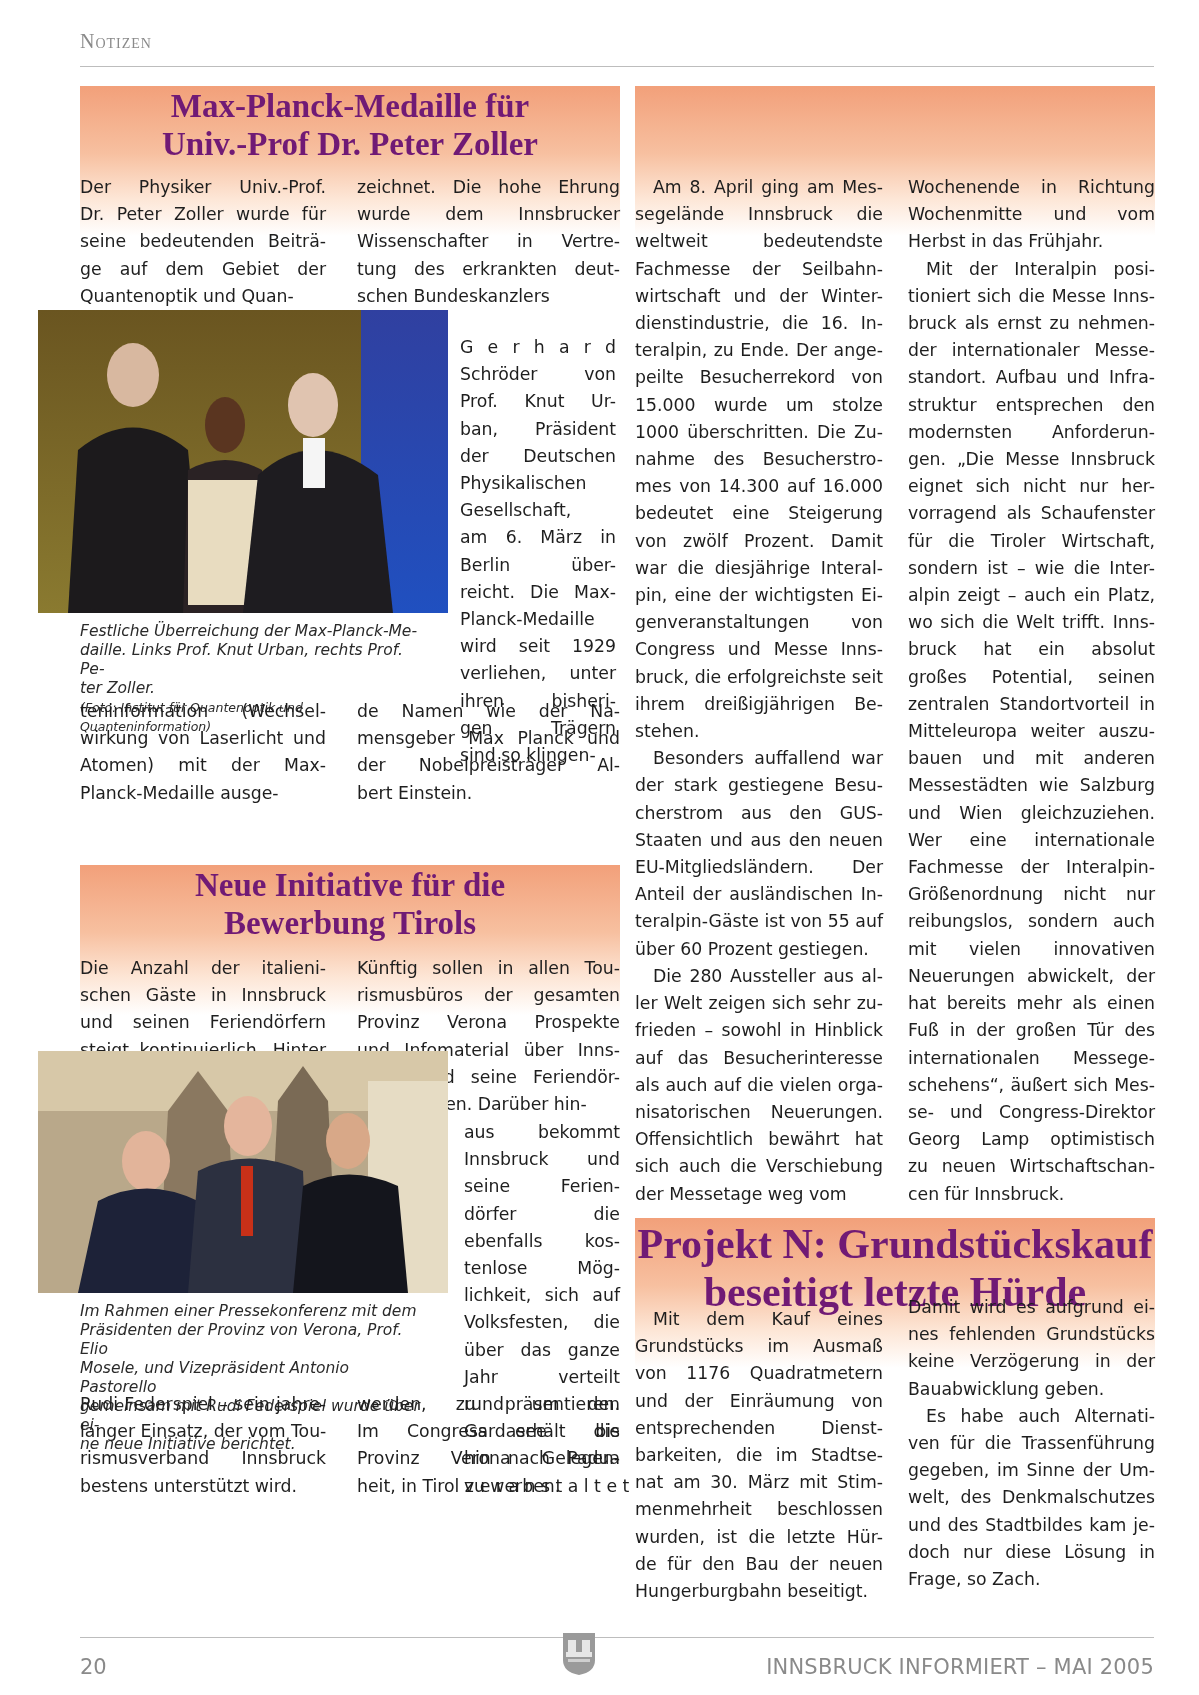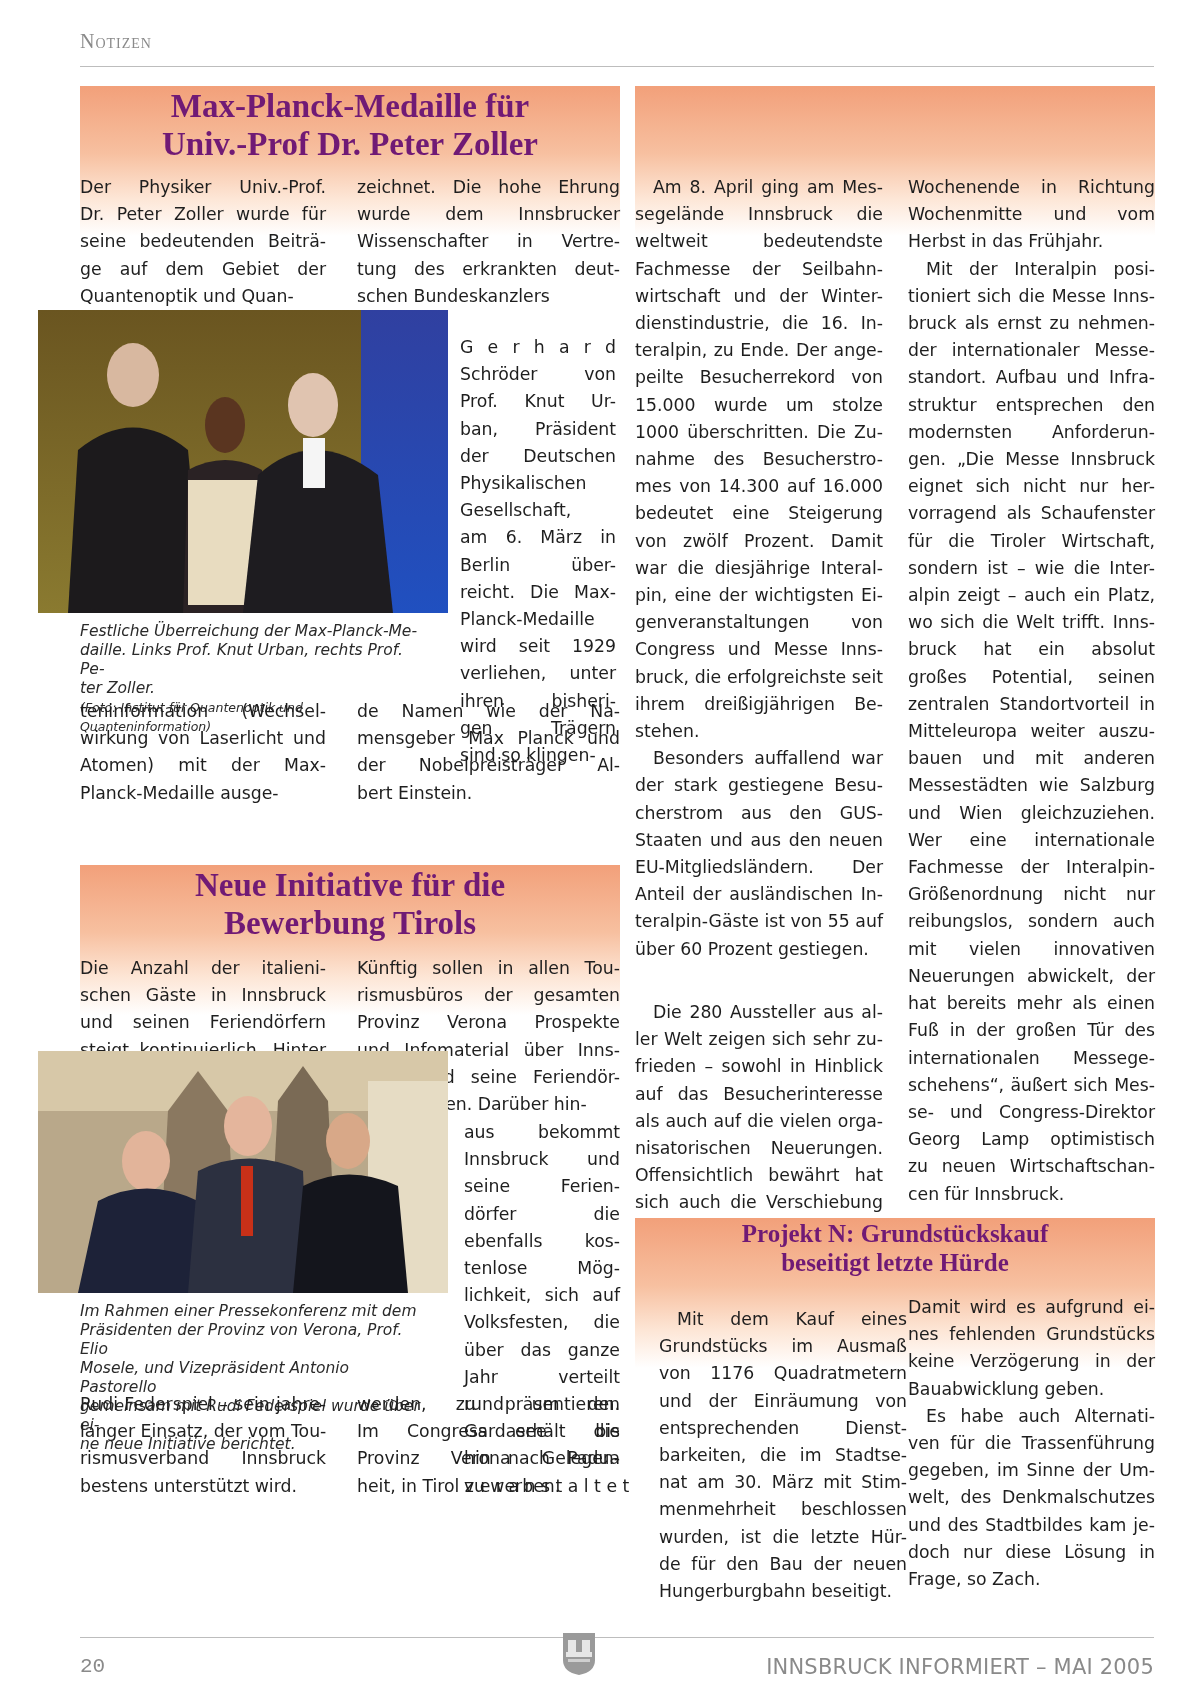--- a/index.html
+++ b/index.html
@@ -2,21 +2,21 @@
 <html><head>
 <meta charset="utf-8">
 <style>
   html, body { margin: 0; padding: 0; background: #ffffff; }
   body { width: 1199px; height: 1695px; position: relative; overflow: hidden;
          font-family: "DejaVu Sans", "Liberation Sans", sans-serif; color: #1e1e1e; }
   .section-head { position: absolute; left: 80px; top: 30px; font-family: "Liberation Serif", "DejaVu Serif", serif;
          font-size: 20px; letter-spacing: 1px; color: #8a8a8a; font-variant: small-caps; }
   .top-rule { position: absolute; left: 80px; right: 45px; top: 66px; height: 1px; background: #bdbdbd; }
   .bottom-rule { position: absolute; left: 80px; right: 45px; top: 1637px; height: 1px; background: #bdbdbd; }
-  .page-no { position: absolute; left: 80px; top: 1655px; font-size: 21px; color: #8a8a8a; font-family: Liberation Mono, monospace; }
+  .page-no { position: absolute; left: 80px; top: 1655px; font-size: 21px; color: #8a8a8a; }
   .footer-title { position: absolute; right: 45px; top: 1655px; font-size: 21px; color: #8a8a8a; letter-spacing: 0.2px; }
   .crest { position: absolute; left: 562px; top: 1632px; width: 34px; height: 44px; }
 
   .article { position: absolute; }
   .band { position: absolute; left: 0; right: 0; top: 0; background: linear-gradient(to bottom, #f2a07a 0%, #f7c0a0 45%, #fde6d6 75%, #ffffff 100%); }
   .headline { position: relative; text-align: center; font-family: "Liberation Serif", "DejaVu Serif", serif;
          font-weight: bold; color: #701a75; line-height: 1.15; padding-top: 2px; }
   .col { position: absolute; top: 0; font-size: 17.3px; line-height: 27.2px; text-align: justify; }
   .line { display: block; white-space: nowrap; text-align: justify; text-align-last: justify; }
   .line.last { text-align-last: left; }
@@ -212,21 +212,21 @@
       <span class="line">ihrem dreißigjährigen Be-</span>
       <span class="line last">stehen.</span>
       <span class="line" style="padding-left: 18px;">Besonders auffallend war</span>
       <span class="line">der stark gestiegene Besu-</span>
       <span class="line">cherstrom aus den GUS-</span>
       <span class="line">Staaten und aus den neuen</span>
       <span class="line">EU-Mitgliedsländern. Der</span>
       <span class="line">Anteil der ausländischen In-</span>
       <span class="line">teralpin-Gäste ist von 55 auf</span>
       <span class="line last">über 60 Prozent gestiegen.</span>
-      <span class="line" style="padding-left: 18px; margin-top: 36px;">Die 280 Aussteller aus al-</span>
+      <span class="line" style="padding-left: 18px;">Die 280 Aussteller aus al-</span>
       <span class="line">ler Welt zeigen sich sehr zu-</span>
       <span class="line">frieden – sowohl in Hinblick</span>
       <span class="line">auf das Besucherinteresse</span>
       <span class="line">als auch auf die vielen orga-</span>
       <span class="line">nisatorischen Neuerungen.</span>
       <span class="line">Offensichtlich bewährt hat</span>
       <span class="line">sich auch die Verschiebung</span>
       <span class="line last">der Messetage weg vom</span>
     </div>
   <div class="col" style="left:273px; top:88px; width:247px;">
@@ -266,25 +266,25 @@
       <span class="line">schehens“, äußert sich Mes-</span>
       <span class="line">se- und Congress-Direktor</span>
       <span class="line">Georg Lamp optimistisch</span>
       <span class="line">zu neuen Wirtschaftschan-</span>
       <span class="line last">cen für Innsbruck.</span>
     </div>
 </div>
 
 <div class="article" style="left:635px; top:1218px; width:520px; height:400px;">
   <div class="band" style="height:150px;"></div>
-  <div class="headline" style="font-size:25px;">
+  <div class="headline" style="font-size:42px;">
     <div>Projekt N: Grundstückskauf</div>
     <div>beseitigt letzte Hürde</div>
   </div>
-  <div class="col" style="left:0; top:88px; width:248px;margin-left:24px;">
+  <div class="col" style="left:0; top:88px; width:248px;">
       <span class="line" style="padding-left: 18px;">Mit dem Kauf eines</span>
       <span class="line">Grundstücks im Ausmaß</span>
       <span class="line">von 1176 Quadratmetern</span>
       <span class="line">und der Einräumung von</span>
       <span class="line">entsprechenden Dienst-</span>
       <span class="line">barkeiten, die im Stadtse-</span>
       <span class="line">nat am 30. März mit Stim-</span>
       <span class="line">menmehrheit beschlossen</span>
       <span class="line">wurden, ist die letzte Hür-</span>
       <span class="line">de für den Bau der neuen</span>

